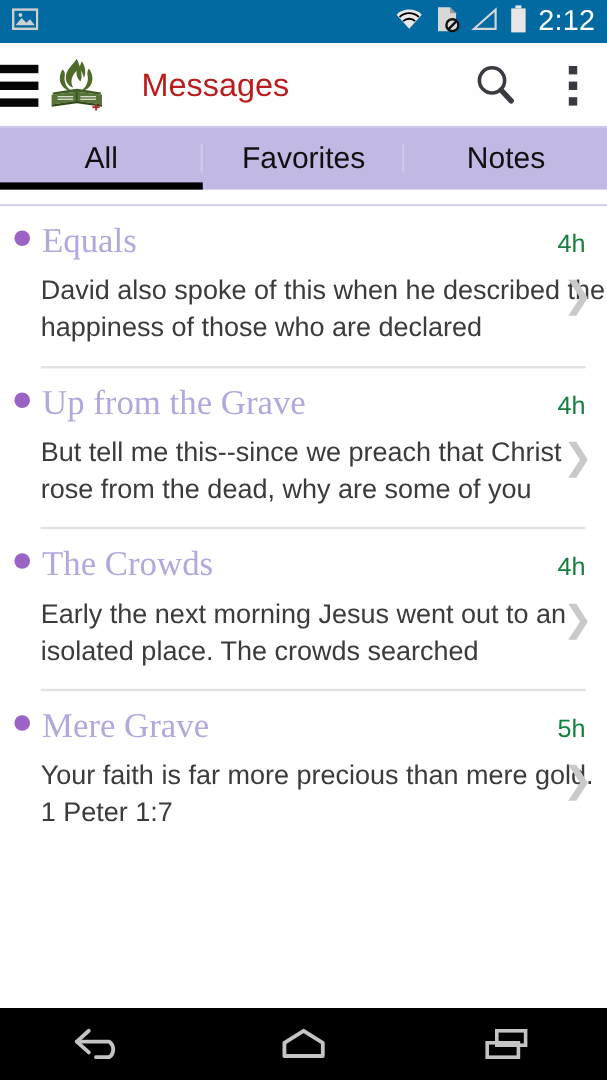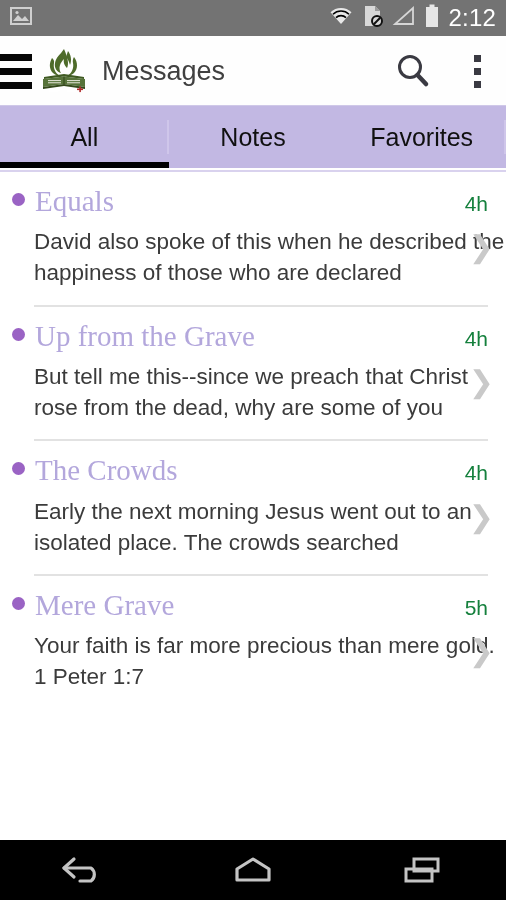--- a/index.html
+++ b/index.html
@@ -4,51 +4,51 @@
 <style>
   * { margin:0; padding:0; box-sizing:border-box; }
   html,body { width:506px; height:900px; background:#fff;
               font-family:"Liberation Sans", sans-serif; overflow:hidden; }
 
   #screen { position:relative; width:506px; height:900px; background:#fff; overflow:hidden; }
 
   
   .statusbar {
     position:absolute; top:0; left:0; width:506px; height:36px;
-    background:#737373; display:flex; align-items:center; padding:0 10px;
+    background:#0369a1; display:flex; align-items:center; padding:0 10px;
   }
   .sb-left { display:flex; align-items:center; gap:6px; }
   .sb-right { margin-left:auto; display:flex; align-items:center; gap:9px; }
   .sb-clock { color:#fff; font-size:24px; letter-spacing:.2px; line-height:1;
               font-family:"Liberation Sans", sans-serif; }
 
   
   .actionbar {
     position:absolute; top:36px; left:0; width:506px; height:70px;
     background:#fefefe; display:flex; align-items:center;
   }
   .hamburger { width:32px; height:40px; display:flex; flex-direction:column;
                justify-content:center; gap:7px; margin-left:0px; cursor:pointer; }
   .hamburger i { display:block; width:32px; height:7px; background:#060606; }
 
   .logo { width:48px; height:50px; margin-left:8px; position:relative; }
 
-  .ab-title { margin-left:14px; font-size:27px; color:#404040; line-height:1; }
+  .ab-title { margin-left:30px; font-size:27px; color:#b91c1c; line-height:1; }
 
   .ab-actions { margin-left:auto; display:flex; align-items:center; }
   .search-btn { width:70px; height:70px; display:flex; align-items:center; justify-content:center; cursor:pointer; }
   .overflow-btn { width:58px; height:70px; display:flex; flex-direction:column;
                   align-items:center; justify-content:center; gap:6px; cursor:pointer; }
   .overflow-btn i { width:7px; height:7px; background:#3a3a42; display:block; }
 
   .ab-bottom-line { position:absolute; top:105px; left:0; width:506px; height:1px; background:#cfc8e8; }
 
   
   .tabs {
-    position:absolute; top:106px; left:0; width:506px; height:62px;
+    position:absolute; top:106px; left:0; width:506px; height:52px;
     background:#c2b8e3; display:flex; align-items:stretch;
   }
   .tab { flex:1; position:relative; display:flex; align-items:center; justify-content:center;
          font-size:25px; color:#101010; cursor:pointer; }
   .tab .divider { position:absolute; right:0; top:14px; bottom:14px; width:2px; background:#cfc6ea; }
   .tab.selected::after { content:""; position:absolute; left:0; right:0; bottom:0; height:6px; background:#000; }
   .tabs-underline { position:absolute; top:170px; left:0; width:506px; height:2px; background:#d9d2ee; }
 
   
   .list { position:absolute; top:172px; left:0; width:506px; height:524px; background:#fff; overflow:hidden; }
@@ -183,25 +183,25 @@
     </div>
   </div>
   <div class="ab-bottom-line"></div>
 
   <div class="tabs">
     <div class="tab selected">
       <span>All</span>
       <span class="divider"></span>
     </div>
     <div class="tab">
-      <span>Notes</span>
-    </div>
-    <div class="tab">
       <span>Favorites</span>
       <span class="divider"></span>
+    </div>
+    <div class="tab">
+      <span>Notes</span>
     </div>
   </div>
   <div class="tabs-underline"></div>
 
   <div class="list">
 
     <div class="item">
       <div class="item-head">
         <span class="bullet"></span>
         <span class="item-title">Equals</span>

